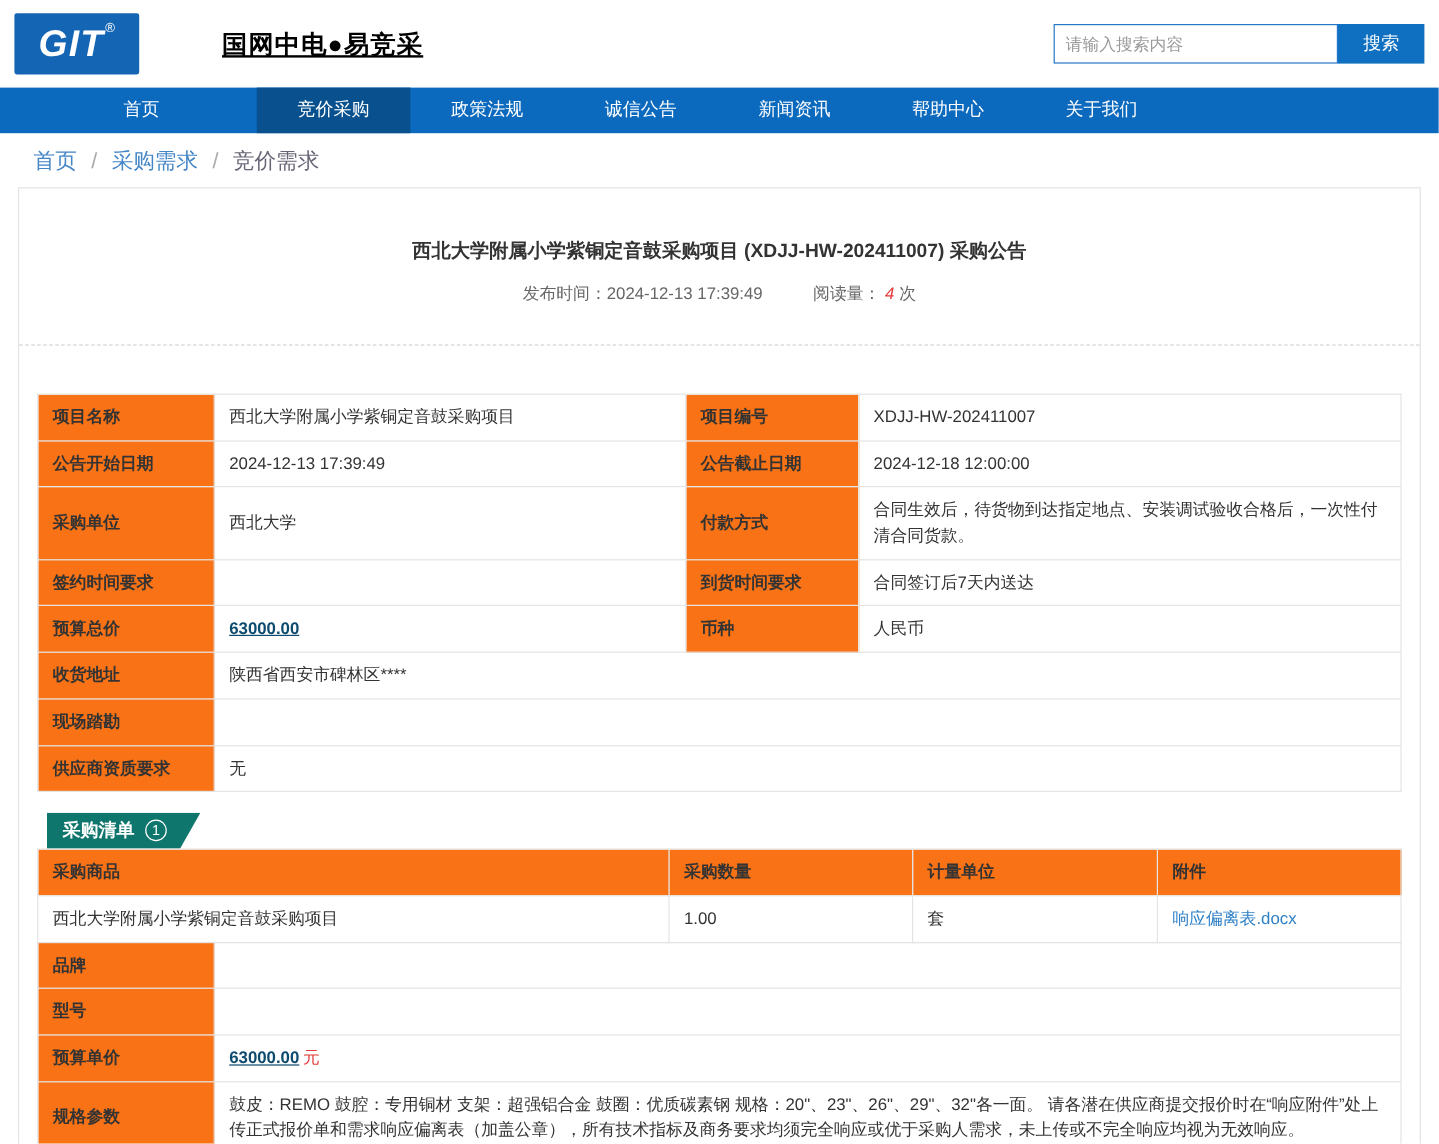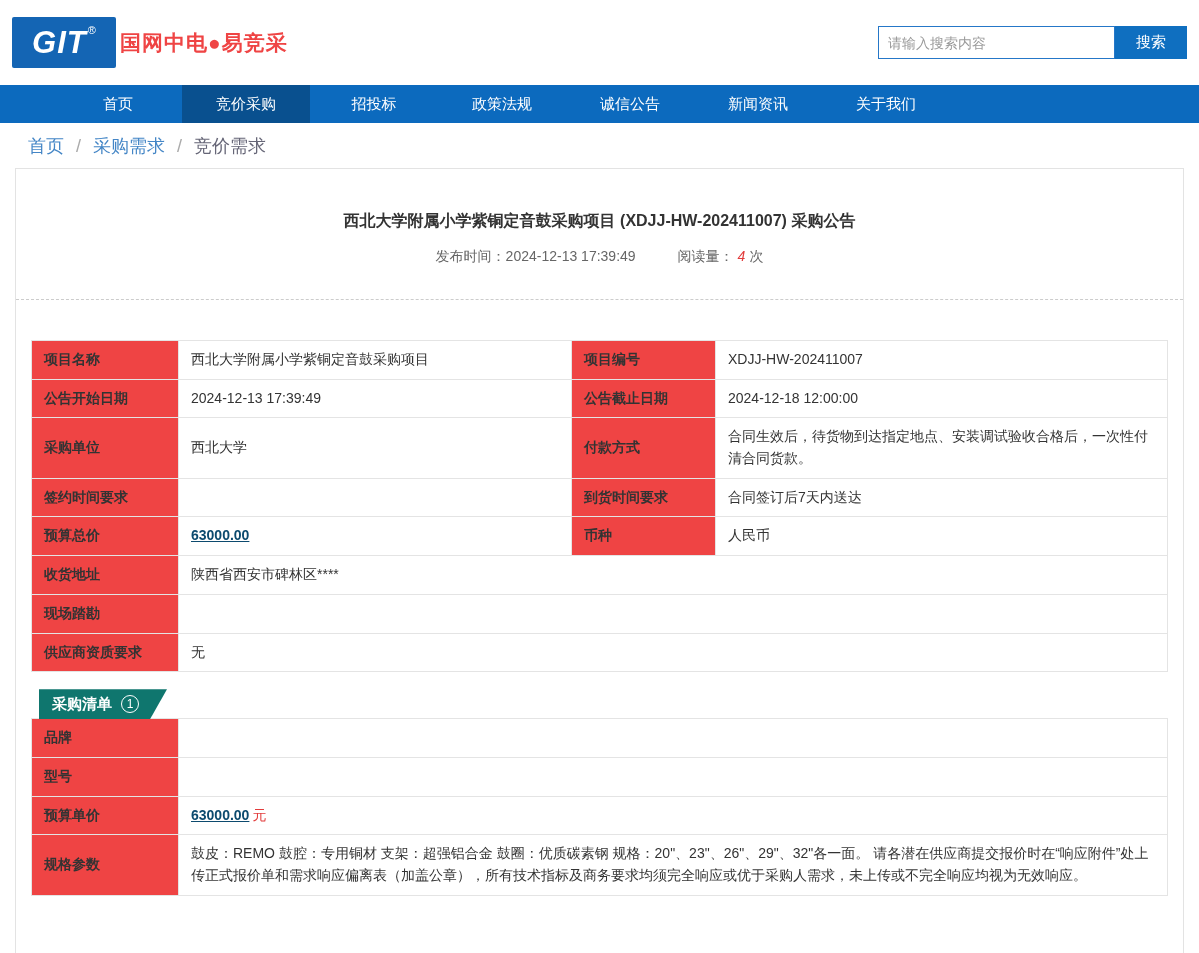--- a/index.html
+++ b/index.html
@@ -2,62 +2,62 @@
 <html><head>
 <meta charset="utf-8">
 <style>
   * { box-sizing: border-box; margin: 0; padding: 0; }
   body {
     width: 1199px; height: 953px; overflow: hidden;
     font-family: "Liberation Sans", sans-serif;
     background: #fff; color: #333;
   }
   
-  .header { height: 85px; display: flex; align-items: center; padding: 0 12px; background: #fff; }
+  .header { height: 73px; display: flex; align-items: center; padding: 0 12px; background: #fff; gap: 42px; }
   .logo-box {
     width: 104px; height: 51px; background: #1465b4; border-radius: 2px;
     color: #fff; display: flex; justify-content: center; align-items: center; flex-shrink: 0;
   }
   .logo-text { font-style: italic; font-weight: bold; font-size: 31px; letter-spacing: 1px; }
   .logo-reg { font-size: 11px; align-self: flex-start; margin-top: 7px; margin-left: 1px; font-style: normal; }
-  .site-name { font-size: 21px; font-weight: bold; color: #ef4444; margin-left: 4px; letter-spacing: 1px; }
+  .site-name { font-size: 21px; font-weight: bold; color: #000000; margin-left: 27px; letter-spacing: 1px; text-decoration: underline; }
   .search-area { margin-left: auto; display: flex; align-items: center; }
   .search-input {
     width: 237px; height: 33px; border: 1px solid #2577c8; padding: 3px 9px;
     font-size: 14px; color: #c2410c; outline: none; font-family: "Liberation Sans", sans-serif;
   }
   .search-input::placeholder { color: #9a9a9a; }
   .search-btn {
     width: 72px; height: 33px; background: #0f6fc0; color: #fff; border: none;
     font-size: 15px; cursor: pointer; font-family: Liberation Serif, serif;
   }
   
   .nav { height: 38px; background: #0c6abe; display: flex; padding-left: 54px; }
   .nav-item {
     width: 128px; text-align: center; line-height: 38px; color: #fff;
     font-size: 15px; cursor: pointer; white-space: nowrap;
   }
-  .nav-item.active { background: #09508f; }
+  .nav-item.active { background: #09508f; margin-left: 32px; }
   
   .breadcrumb { padding: 11px 28px 10px; font-size: 18px; }
   .crumb-link { color: #4486c6; text-decoration: none; cursor: pointer; }
   .crumb-sep { color: #aaa; margin: 0 7px; }
   .crumb-current { color: #667; }
   
   .card { margin: 0 15px; border: 1px solid #e3e3e3; background: #fff; height: 810px; }
   .title-section { padding: 42px 0 33px; border-bottom: 1px dashed #ccc; }
   .doc-title { text-align: center; font-size: 16px; font-weight: bold; color: #333; }
   .doc-meta { text-align: center; margin-top: 16px; font-size: 14px; color: #666; }
   .views-group { margin-left: 42px; }
   .views-count { color: #e23b3b; font-style: italic; margin: 0 4px; }
   
   table { width: calc(100% - 30px); margin: 0 15px; border-collapse: collapse; font-size: 14px; color: #333; table-layout: fixed; }
   .info-table { margin-top: 40px; }
   td, th { border: 1px solid #e4e4e4; padding: 8px 12px; height: 19px; text-align: left; vertical-align: middle; word-break: break-all; line-height: 1.55; }
-  td.lbl, th { background: #ef4444; font-weight: bold; color: #333; }
+  td.lbl, th { background: #f97316; font-weight: bold; color: #333; }
   .red-val { color: #0c4a6e; font-weight: bold; text-decoration: underline; }
   .red-unit { color: #e23b3b; font-weight: normal; margin-left: 3px; }
   .file-link { color: #2e80c6; text-decoration: none; cursor: pointer; }
   
   .list-section { margin-top: 17px; }
   .ribbon {
     margin-left: 23px; display: inline-flex; align-items: center; gap: 9px;
     background: #0f766e; color: #fff; font-size: 15px; font-weight: bold;
     height: 30px; padding: 0 28px 0 13px;
     clip-path: polygon(0 0, 100% 0, calc(100% - 17px) 100%, 0 100%);
@@ -80,24 +80,24 @@
   <div class="site-name">国网中电●易竞采</div>
   <div class="search-area">
     <input class="search-input" type="text" placeholder="请输入搜索内容" style="">
     <button class="search-btn">搜索</button>
   </div>
 </div>
 
 <div class="nav">
   <div class="nav-item">首页</div>
   <div class="nav-item active">竞价采购</div>
-  <div class="nav-item">招投标</div>
   <div class="nav-item">政策法规</div>
   <div class="nav-item">诚信公告</div>
   <div class="nav-item">新闻资讯</div>
+  <div class="nav-item">帮助中心</div>
   <div class="nav-item">关于我们</div>
 </div>
 
 <div class="breadcrumb">
   <a class="crumb-link">首页</a>
   <span class="crumb-sep">/</span>
   <a class="crumb-link">采购需求</a>
   <span class="crumb-sep">/</span>
   <span class="crumb-current">竞价需求</span>
 </div>
@@ -163,20 +163,42 @@
     </tr>
   </tbody>
     </table>
 
   <div class="list-section">
     <div class="ribbon">
       <span>采购清单</span>
       <span class="ribbon-count">1</span>
     </div>
 
+    <table>
+      <colgroup>
+          <col style="width:526px">
+          <col style="width:203px">
+          <col style="width:204px">
+          <col>
+        </colgroup>
+      <tbody>
+          <tr>
+        <th>采购商品</th>
+        <th>采购数量</th>
+        <th>计量单位</th>
+        <th>附件</th>
+      </tr>
+      <tr>
+        <td>西北大学附属小学紫铜定音鼓采购项目</td>
+        <td>1.00</td>
+        <td>套</td>
+        <td><a class="file-link">响应偏离表.docx</a></td>
+      </tr>
+    </tbody>
+      </table>
 
     <table class="list-table2">
       <colgroup>
           <col style="width:147px">
           <col>
         </colgroup>
       <tbody>
           <tr>
         <td class="lbl">品牌</td>
         <td></td>

